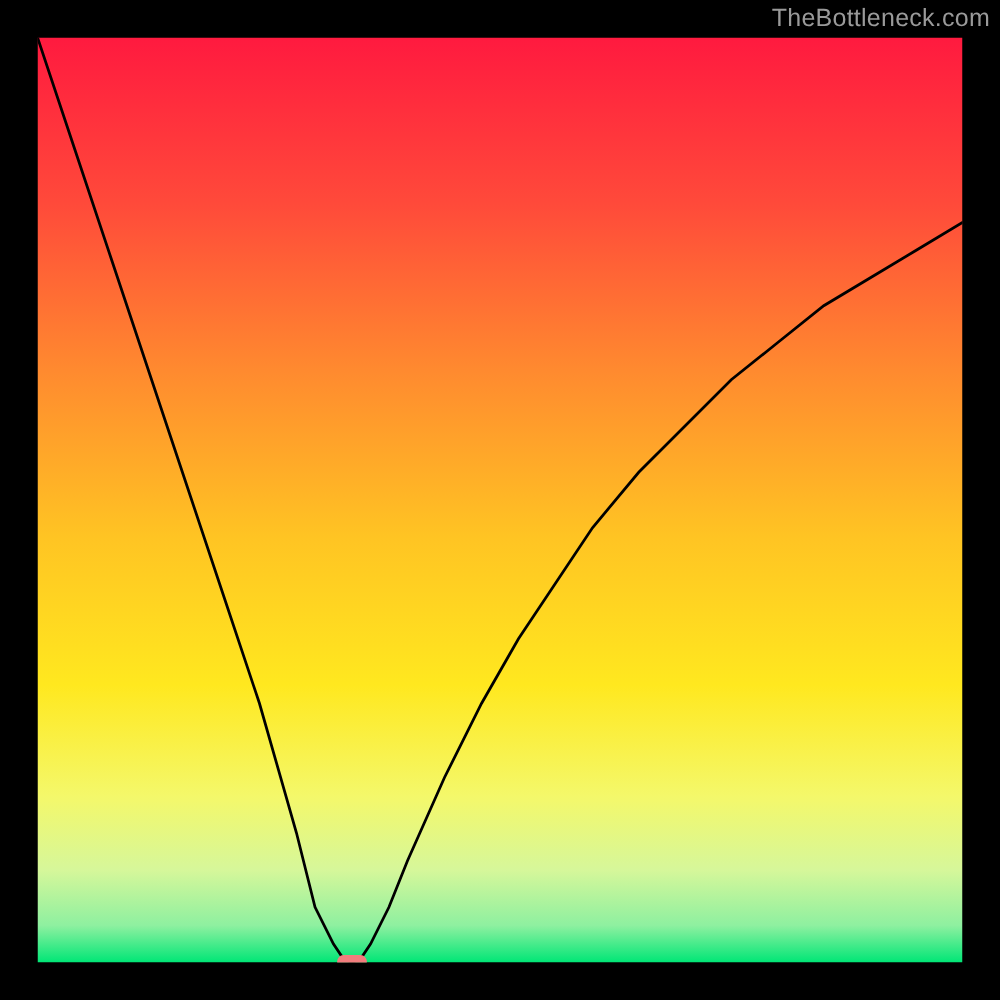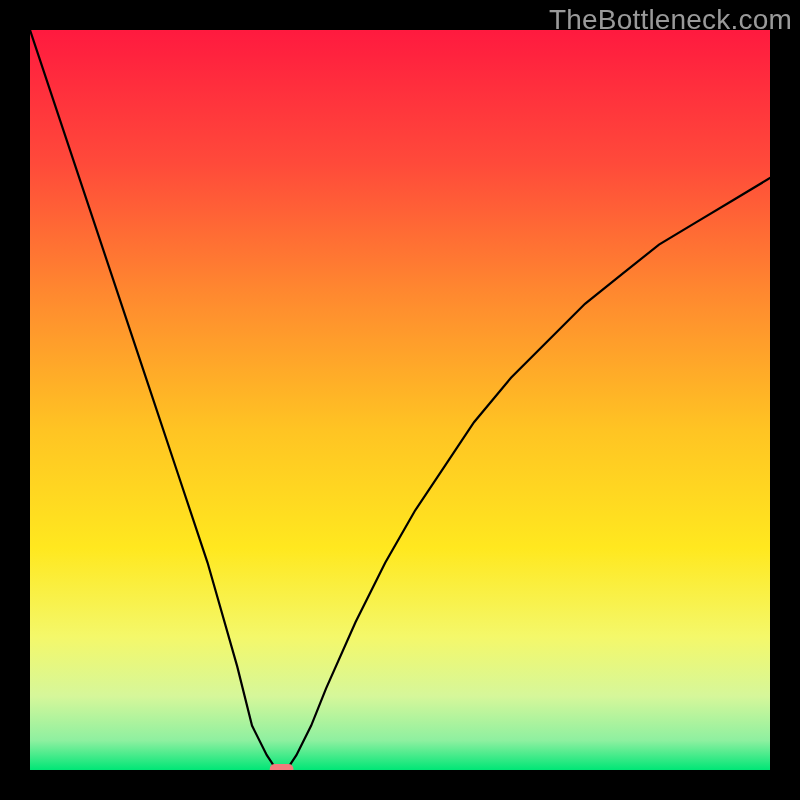--- a/index.html
+++ b/index.html
@@ -22,21 +22,21 @@
     left: 30px;
     top: 30px;
     width: 740px;
     height: 740px;
   }
   .watermark {
     position: absolute;
     top: 4px;
     right: 8px;
     color: #9a9a9a;
-    font-size: 28px;
+    font-size: 20px;
     font-weight: 500;
     letter-spacing: 0.2px;
     user-select: none;
   }
   svg { display: block; }
 </style>
 </head>
 <body>
 
 <div class="frame">

